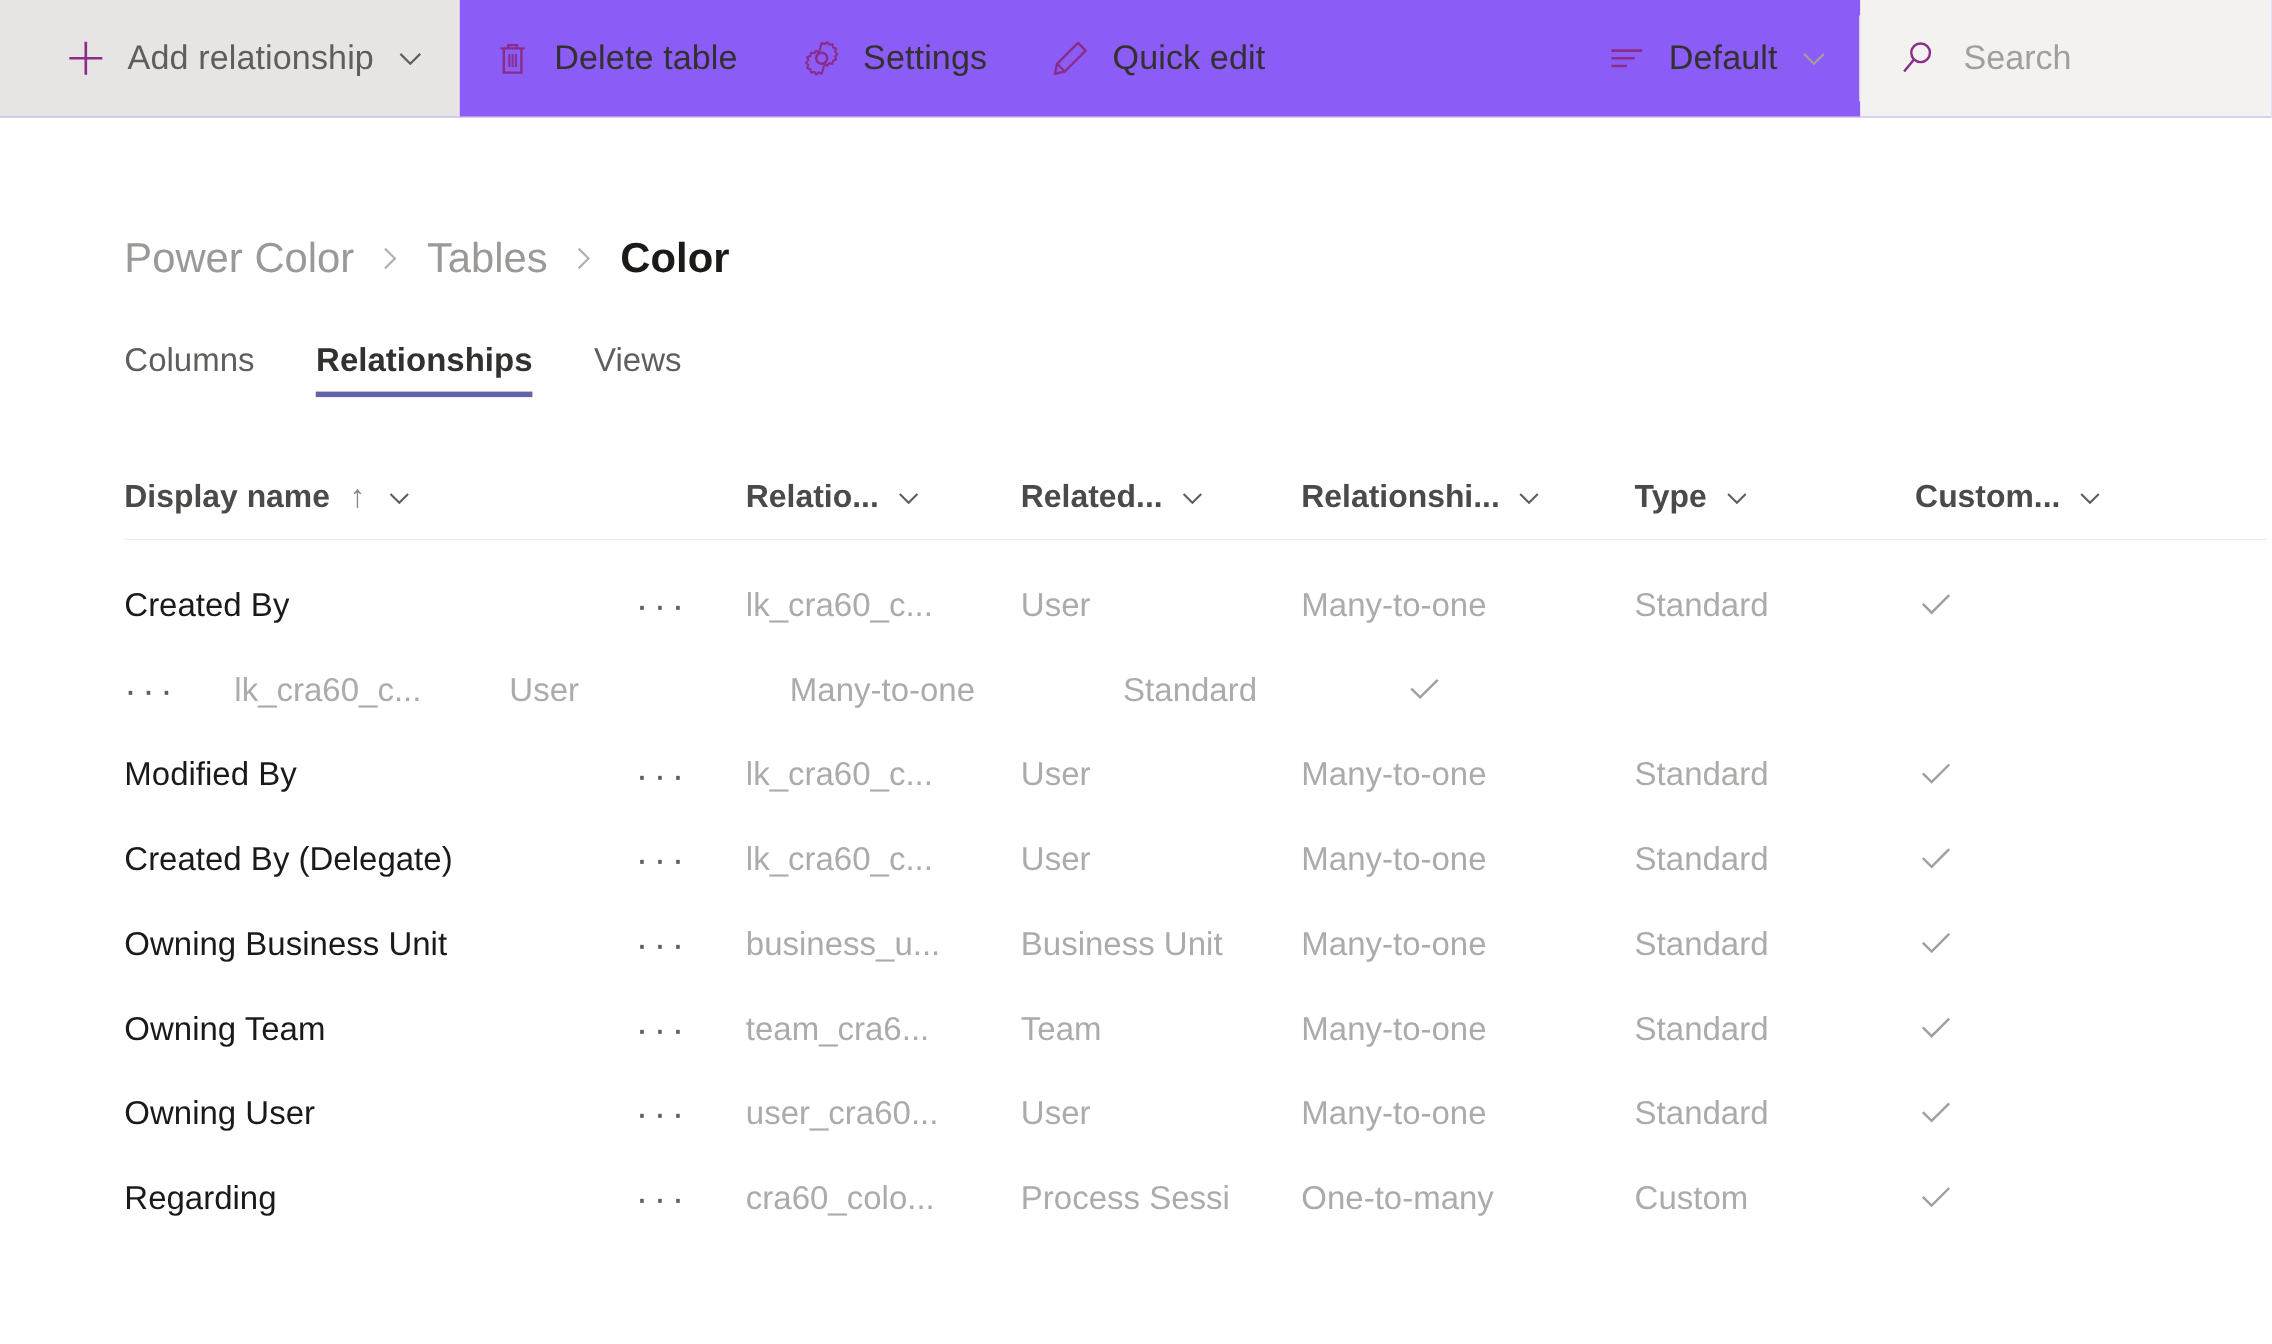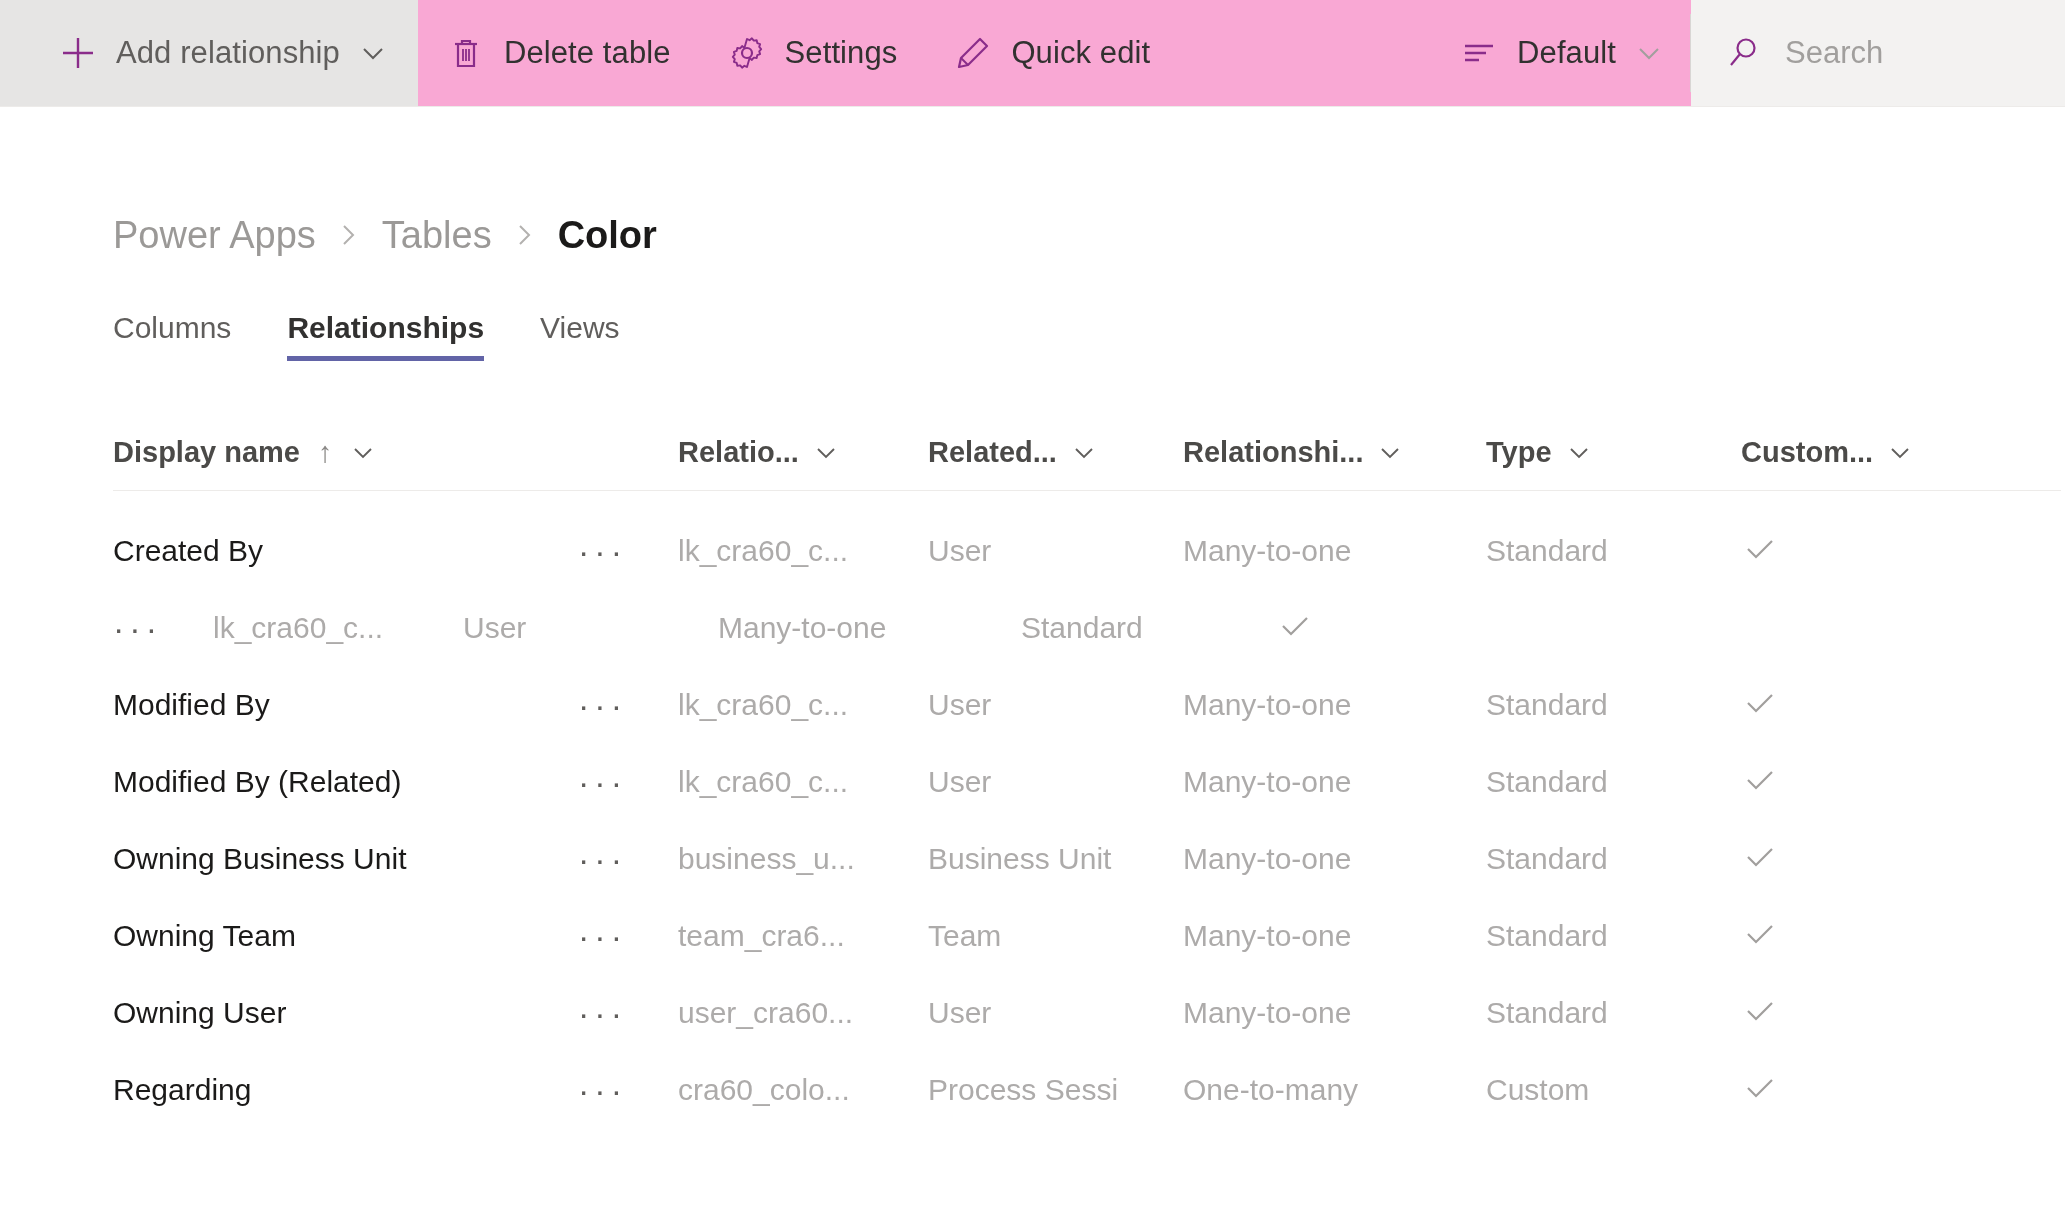--- a/index.html
+++ b/index.html
@@ -11,21 +11,21 @@
     overflow: hidden;
     background: #ffffff;
     font-family: "Liberation Sans", sans-serif;
     -webkit-font-smoothing: antialiased;
   }
 
   
   .command-bar {
     position: relative;
     height: 107px;
-    background: #f9a8d4;
+    background: #8b5cf6;
     display: flex;
     align-items: stretch;
     border-bottom: 1px solid #edebe9;
   }
 
   .cmd-btn {
     display: flex;
     align-items: center;
     gap: 18px;
     padding: 0 28px;
@@ -327,21 +327,21 @@
       </svg>
     </span>
     <span class="search-placeholder">Search</span>
   </div>
 
 </div>
 
 <div class="page">
 
   <div class="breadcrumb">
-    <span class="crumb">Power Apps</span>
+    <span class="crumb">Power Color</span>
     <span class="crumb-sep">
       <svg width="26" height="34" viewBox="0 0 26 34" fill="none">
         <path d="M8 8 L17 17 L8 26" stroke="#b3b1af" stroke-width="2"></path>
       </svg>
     </span>
     <span class="crumb">Tables</span>
     <span class="crumb-sep">
       <svg width="26" height="34" viewBox="0 0 26 34" fill="none">
         <path d="M8 8 L17 17 L8 26" stroke="#b3b1af" stroke-width="2"></path>
       </svg>
@@ -443,21 +443,21 @@
           <div class="cell c-related">User</div>
           <div class="cell c-reltype">Many-to-one</div>
           <div class="cell c-type">Standard</div>
           <div class="check-cell c-custom">
             <svg width="38" height="38" viewBox="0 0 38 38" fill="none">
               <path d="M7 19 L15 27 L31 11" stroke="#a19f9d" stroke-width="2.2"></path>
             </svg>
           </div>
         </div>
         <div class="grid-row">
-          <div class="cell c-name primary">Modified By (Related)</div>
+          <div class="cell c-name primary">Created By (Delegate)</div>
           <div class="more-cell c-more">···</div>
           <div class="cell c-relname">lk_cra60_c...</div>
           <div class="cell c-related">User</div>
           <div class="cell c-reltype">Many-to-one</div>
           <div class="cell c-type">Standard</div>
           <div class="check-cell c-custom">
             <svg width="38" height="38" viewBox="0 0 38 38" fill="none">
               <path d="M7 19 L15 27 L31 11" stroke="#a19f9d" stroke-width="2.2"></path>
             </svg>
           </div>

